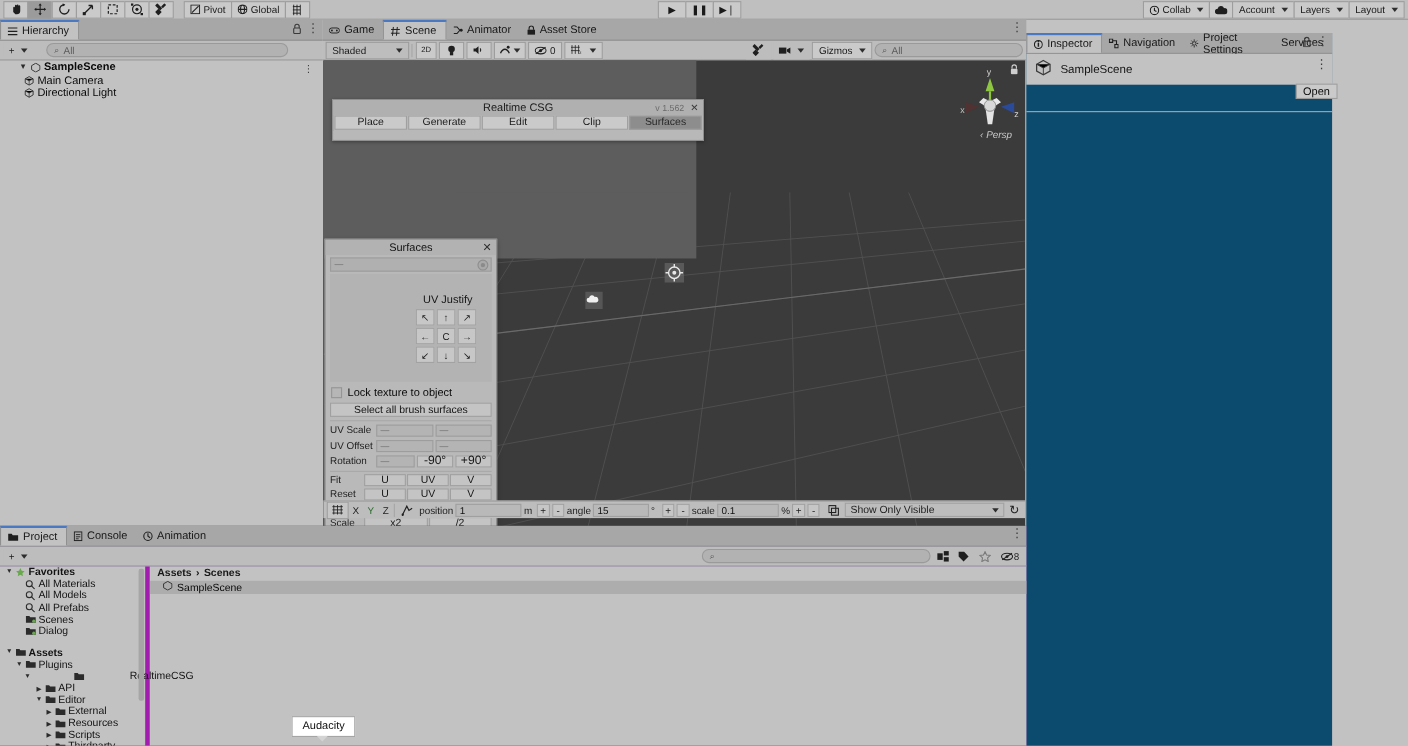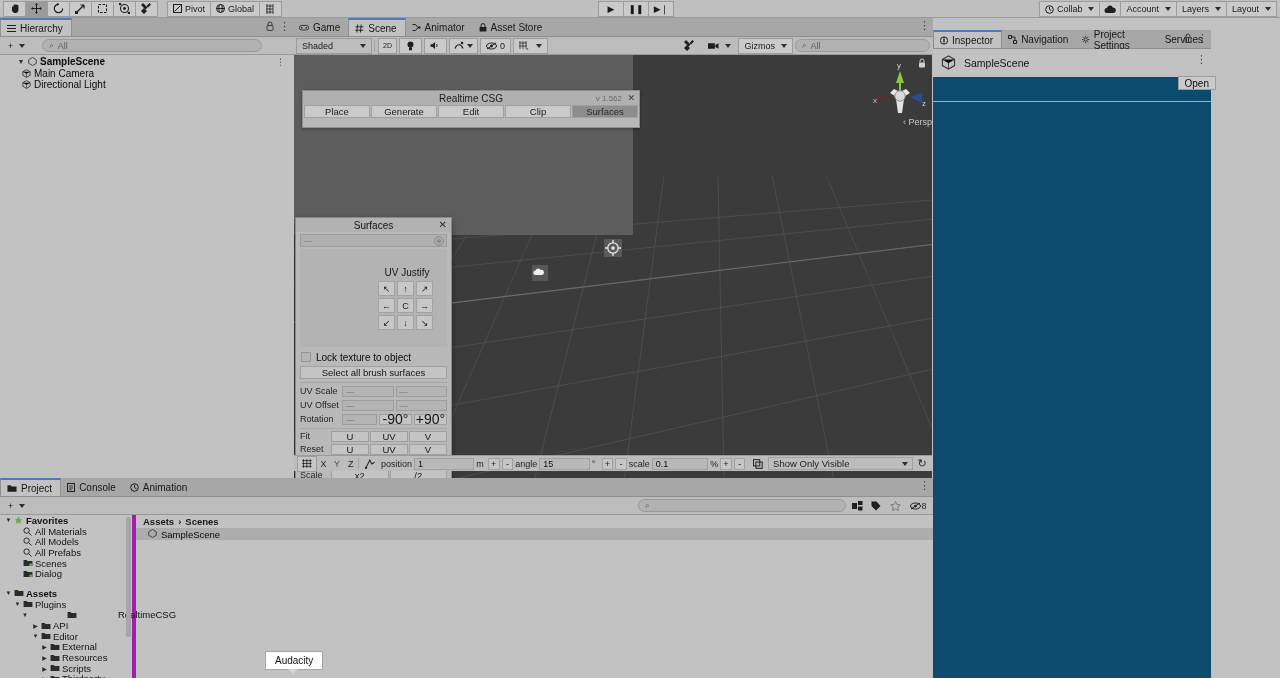--- a/index.html
+++ b/index.html
@@ -86,21 +86,21 @@
   }
   .ground { position: absolute; left: 0; top: 0; width: 100%; height: 100%; background: #3b3b3b; }
   .blob {
     position: absolute; left: -7px; top: -10px; width: 346px; height: 190px;
     background: #5d5d5d;
   }
   .blob2 { position: absolute; left: 120px; top: 120px; width: 212px; height: 48px; background: #5d5d5d; }
   .grid-svg { position: absolute; left: 0; top: 0; }
 
   .gizmo-axis { position: absolute; right: 4px; top: 4px; width: 56px; height: 76px; }
-  .persp-lbl { position: absolute; right: 0; top: 62px; font-size: 9px; color: #c9c9c9; }
+  .persp-lbl { position: absolute; right: 12px; top: 62px; font-size: 9px; color: #c9c9c9; font-style: italic; }
   .lock-ico { position: absolute; right: 6px; top: 3px; font-size: 9px; color: #cfcfcf; }
 
   .scene-icon { position: absolute; width: 16px; height: 16px; }
 
   
   .csg-win {
     position: absolute; left: 8px; top: 35px; width: 338px;
     background: #b8b8b8; border: 1px solid #8e8e8e;
     box-shadow: 0 1px 3px rgba(0,0,0,.35);
   }
@@ -158,21 +158,21 @@
     font-size: 9.5px; color: #141414; margin-top: 2px;
   }
   .fld-row { display: flex; align-items: center; height: 12px; margin-top: 2px; gap: 2px; }
   .fld-lbl { width: 40px; font-size: 9px; color: #232323; }
   .fld-in {
     flex: 1; height: 11px; background: #b4b4b4; border: 1px solid #9d9d9d;
     font-size: 8px; color: #6a6a6a; display: flex; align-items: center; padding: 0 3px;
   }
   .mini-btn {
     width: 33px; height: 11px; background: #c4c4c4; border: 1px solid #a0a0a0;
-    display: flex; align-items: center; justify-content: center; font-size: 14px; color: #141414;
+    display: flex; align-items: center; justify-content: center; font-size: 11px; color: #141414;
   }
   .divider { height: 1px; background: #a8a8a8; margin: 3px 0 1px 0; }
   .trip-row { display: flex; align-items: center; height: 12px; margin-top: 1px; gap: 1px; }
   .trip-lbl { width: 30px; font-size: 9px; color: #232323; }
   .trip-btn {
     flex: 1; height: 11px; background: #c4c4c4; border: 1px solid #a0a0a0;
     display: flex; align-items: center; justify-content: center; font-size: 9.5px; color: #141414;
   }
 
   

